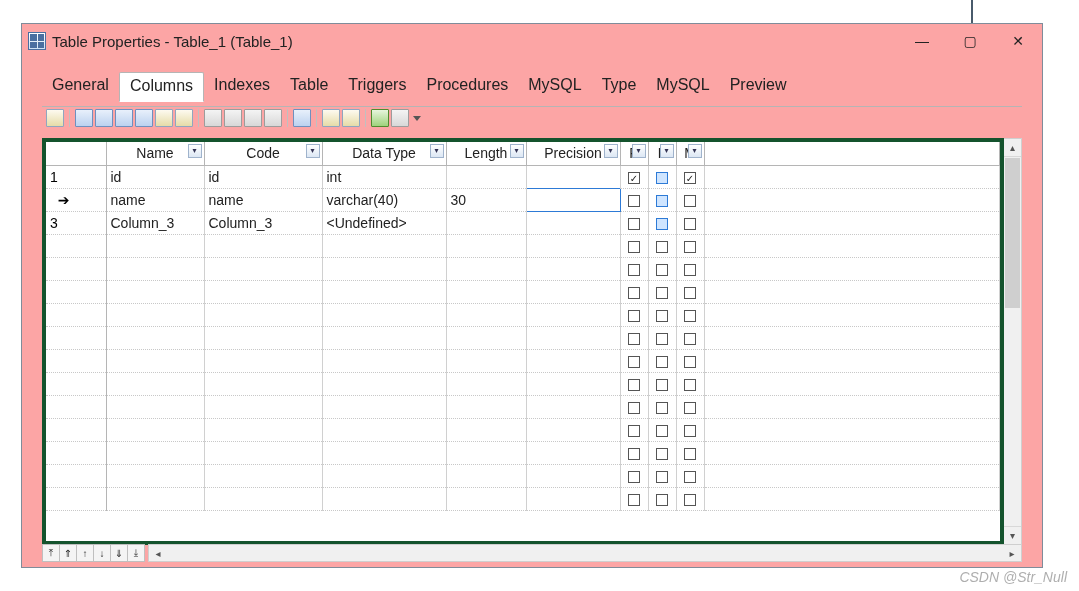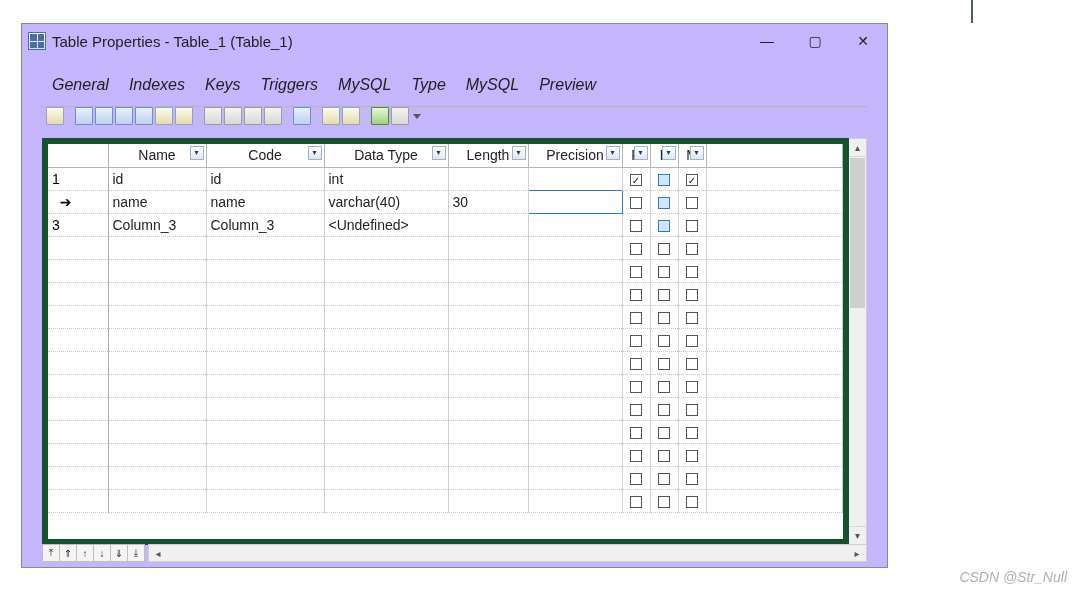--- a/index.html
+++ b/index.html
@@ -16,23 +16,23 @@
   }
   .external-line {
     position: absolute;
     top: 0; right: 106px;
     width: 2px; height: 23px;
     background: #485a6b;
   }
   .window-frame {
     position: absolute;
     top: 23px; left: 21px;
-    width: 867px; height: 545px;
+    width: 1022px; height: 545px;
     border: 1px solid #7f8c9a;
-    background: #c4b5fd;
+    background: #fca5a5;
     overflow: hidden;
   }
   .titlebar {
     height: 34px;
     display: flex; align-items: center;
     padding-left: 6px;
   }
   .title-icon-box {
     width: 18px; height: 18px;
     border: 1px solid #4a6ea0;
@@ -41,21 +41,20 @@
     padding:1px; gap:1px;
   }
   .title-icon-box span { background:#4a6ea0; }
   .title-text { margin-left: 6px; font-size: 15px; }
   .win-buttons { margin-left:auto; display:flex; height:100%; }
   .win-btn { width:48px; display:flex; align-items:center; justify-content:center; font-size:14px; font-family:"Segoe MDL2 Assets","Segoe UI Symbol",sans-serif; }
   .tabstrip {
     display:flex;
     padding: 14px 0 0 20px;
     border-bottom: 1px solid transparent;
-    font-style: italic;
   }
   .tab {
     padding: 4px 10px 6px 10px;
     font-size: 16px;
     color:#222;
     position:relative;
   }
   .tab.active {
     border: 1px solid #b5b5b5;
     border-bottom: 1px solid #fff;
@@ -84,21 +83,21 @@
   .tb-ico.green { background: linear-gradient(#e7f5dd,#9fd37c); border-color:#4f8b2e;}
   .tb-ico.gray { background: linear-gradient(#f4f4f4,#d8d8d8); border-color:#9c9c9c;}
   .tb-sep { width:1px; height:18px; background:#c0c0c0; margin:0 3px; }
   .tb-caret { width:0;height:0;border-left:4px solid transparent;border-right:4px solid transparent;border-top:5px solid #555; display:inline-block; margin-left:2px; vertical-align:middle;}
   .grid-wrap {
     position:absolute; left:20px; right:20px; top:114px; bottom:22px;
     display:flex;
   }
   .grid {
     flex:1; overflow:hidden;
-    border:6px solid #14532d;
+    border:4px solid #14532d;
     position:relative;
     background:#fff;
   }
   table { border-collapse:collapse; width:100%; table-layout:fixed; }
   th, td {
     border-right:1px solid #d0d0d0;
     border-bottom:1px dotted #c8c8c8;
     height:23px;
     padding:0 4px;
     text-align:left;
@@ -159,23 +158,25 @@
     <span class="title-text">Table Properties - Table_1 (Table_1)</span>
     <div class="win-buttons">
       <div class="win-btn">—</div>
       <div class="win-btn">▢</div>
       <div class="win-btn">✕</div>
     </div>
   </div>
 
   <div class="tabstrip" id="tabstrip">
       <div class="tab">General</div>
+      <div class="tab active">Columns</div>
       <div class="tab">Indexes</div>
-      <div class="tab">Keys</div>
+      <div class="tab">Table</div>
       <div class="tab">Triggers</div>
+      <div class="tab">Procedures</div>
       <div class="tab">MySQL</div>
       <div class="tab">Type</div>
       <div class="tab">MySQL</div>
       <div class="tab">Preview</div>
     </div>
   <div class="tab-under"></div>
 
   <div class="toolbar">
     <span class="tb-ico"></span>
     <span class="tb-sep"></span>

